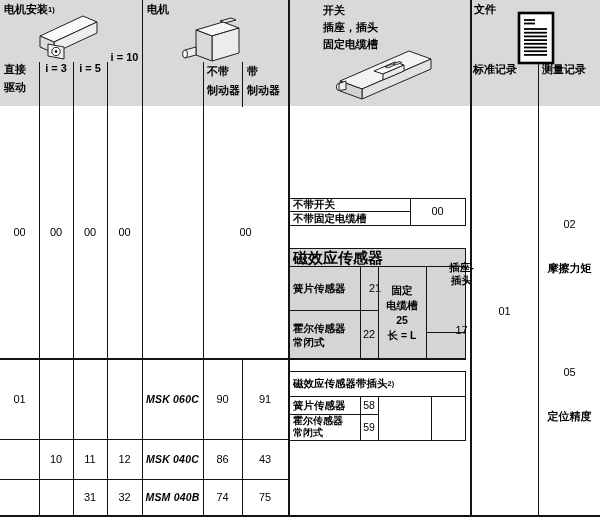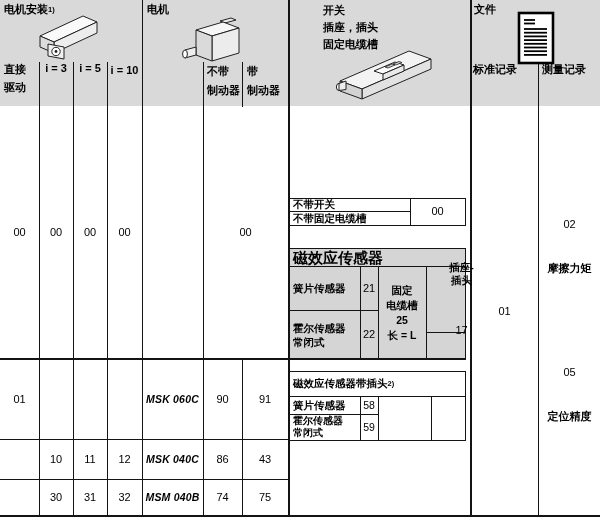--- a/index.html
+++ b/index.html
@@ -73,21 +73,21 @@
     <polygon points="15,34 31,37 31,49 15,46" fill="#f0f0f0" stroke="#222" stroke-width="1"></polygon>
     <circle cx="23" cy="41.5" r="4.2" fill="#fff" stroke="#222" stroke-width="1"></circle>
     <circle cx="23" cy="41.5" r="1.4" fill="#222"></circle>
   </svg>
   <div class="c l b" style="left:4px;top:59px;width:34px;height:38px;line-height:18px;">
     <span>直接
 驱动</span>
   </div>
   <div class="c b" style="left:39px;top:61px;width:34px;height:15px;">i = 3</div>
   <div class="c b" style="left:73px;top:61px;width:34px;height:15px;">i = 5</div>
-  <div class="c b" style="left:107px;top:63px;width:35px;height:15px;">i = 10</div>
+  <div class="c b" style="left:107px;top:50px;width:35px;height:15px;">i = 10</div>
 
   <div class="c l b" style="left:147px;top:2px;width:60px;height:15px;">电机</div>
   <svg style="left:178px;top:17px;" width="70" height="50" viewBox="0 0 70 50">
     <polygon points="42,4 53,1 58,3 47,6" fill="#e8e8e8" stroke="#222" stroke-width="1"></polygon>
     <polygon points="18,13 45,5 61,11 34,19" fill="#f6f6f6" stroke="#222" stroke-width="1"></polygon>
     <polygon points="34,19 61,11 61,36 34,44" fill="#ececec" stroke="#222" stroke-width="1"></polygon>
     <polygon points="18,13 34,19 34,44 18,38" fill="#dadada" stroke="#222" stroke-width="1"></polygon>
     <polygon points="7,33 18,30 18,38 7,41" fill="#eee" stroke="#222" stroke-width="1"></polygon>
     <ellipse cx="7" cy="37" rx="2.4" ry="4" fill="#fff" stroke="#222" stroke-width="1"></ellipse>
   </svg>
@@ -145,34 +145,33 @@
   <div class="c" style="left:203px;top:359px;width:39px;height:80px;">90</div>
   <div class="c" style="left:242px;top:359px;width:46px;height:80px;">91</div>
 
   <div class="c" style="left:39px;top:439px;width:34px;height:40px;">10</div>
   <div class="c" style="left:73px;top:439px;width:34px;height:40px;">11</div>
   <div class="c" style="left:107px;top:439px;width:35px;height:40px;">12</div>
   <div class="c b mono10" style="left:142px;top:439px;width:61px;height:40px;">MSK 040C</div>
   <div class="c" style="left:203px;top:439px;width:39px;height:40px;">86</div>
   <div class="c" style="left:242px;top:439px;width:46px;height:40px;">43</div>
 
-  <div class="c" style="left:39px;top:479px;width:34px;height:37px;">30</div>
   <div class="c" style="left:73px;top:479px;width:34px;height:37px;">31</div>
   <div class="c" style="left:107px;top:479px;width:35px;height:37px;">32</div>
   <div class="c b mono10" style="left:142px;top:479px;width:61px;height:37px;">MSM 040B</div>
   <div class="c" style="left:203px;top:479px;width:39px;height:37px;">74</div>
   <div class="c" style="left:242px;top:479px;width:46px;height:37px;">75</div>
 
   <div class="c l b" style="left:293px;top:198px;width:115px;height:13px;font-size:10.5px;">不带开关</div>
   <div class="c l b" style="left:293px;top:211px;width:115px;height:14px;font-size:10.5px;">不带固定电缆槽</div>
   <div class="c" style="left:410px;top:198px;width:55px;height:27px;">00</div>
 
   <div class="c l b" style="left:293px;top:249px;width:170px;height:16px;font-size:15px;">磁效应传感器</div>
   <div class="c l b" style="left:293px;top:266px;width:66px;height:44px;font-size:10.5px;">簧片传感器</div>
-  <div class="c" style="left:360px;top:266px;width:18px;height:44px;">21</div>
+  <div class="c" style="left:360px;top:266px;width:18px;height:44px;padding-left:6px;">21</div>
   <div class="c l b" style="left:293px;top:310px;width:70px;height:49px;font-size:10.5px;line-height:14px;">
     <span>霍尔传感器
 常闭式</span>
   </div>
   <div class="c" style="left:360px;top:310px;width:18px;height:49px;">22</div>
   <div class="c b" style="left:378px;top:266px;width:48px;height:93px;font-size:10.5px;line-height:15px;">
     <span>固定
 电缆槽
 25
 长 = L</span>

